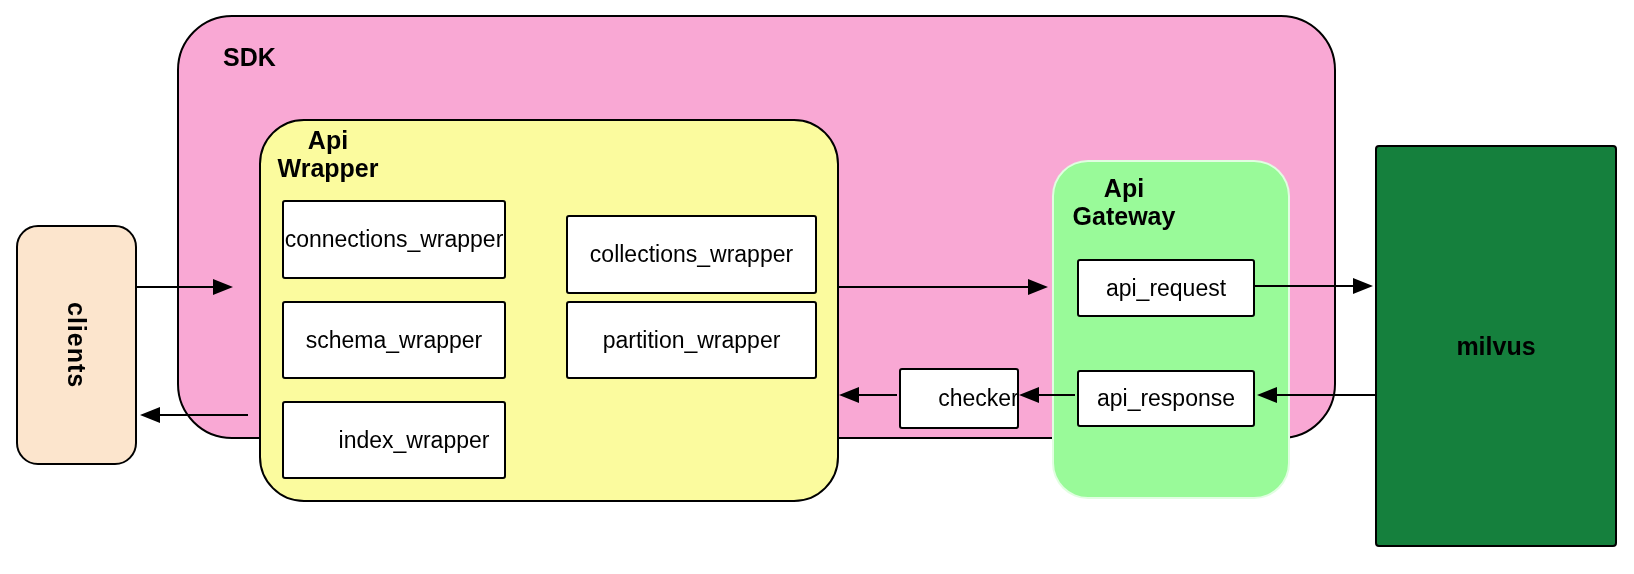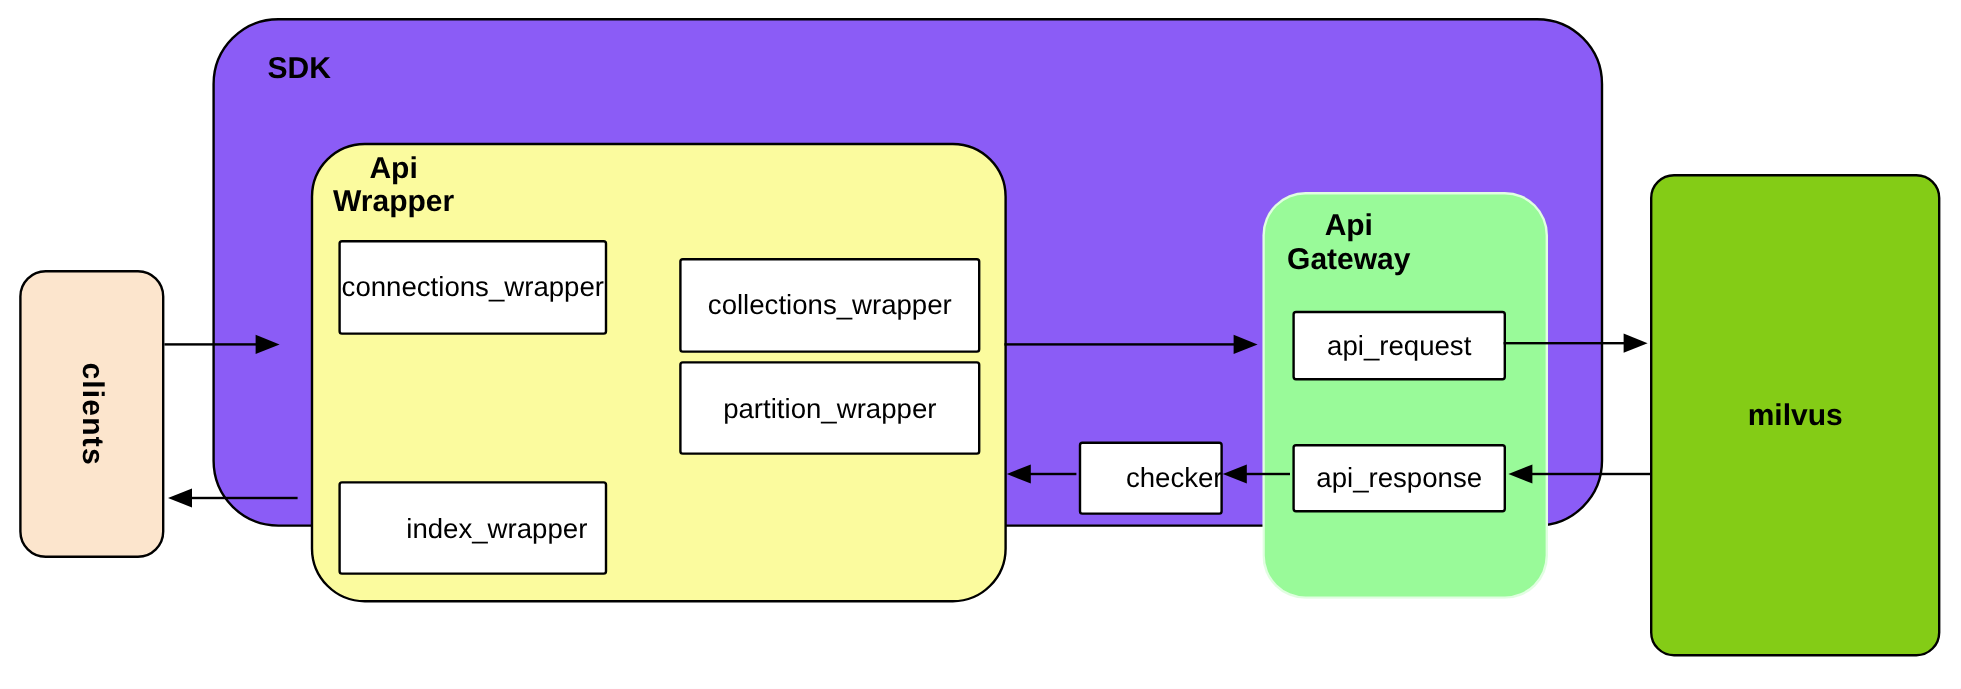--- a/index.html
+++ b/index.html
@@ -9,26 +9,26 @@
     width: 1634px;
     height: 574px;
     background: #ffffff;
     font-family: "Liberation Sans", sans-serif;
     color: #000;
     overflow: hidden;
   }
 
   
   .container { position: absolute; border: 2px solid #000; }
-  .sdk        { left: 177px; top: 15px;  width: 1159px; height: 424px; border-radius: 55px; background: #8b5cf6; }
+  .sdk        { left: 177px; top: 15px;  width: 1159px; height: 424px; border-radius: 55px; background: #f9a8d4; }
   .apiwrapper { left: 80px;  top: 102px; width: 580px;  height: 383px; border-radius: 45px; background: #FBFB9E; }
   .gateway    { left: 873px; top: 143px; width: 238px;  height: 339px; border-radius: 36px; background: #99FA99; border: 2px solid rgba(255,255,255,0.7); }
   .clients    { left: 16px;  top: 225px; width: 121px;  height: 240px; border-radius: 22px; background: #FCE5CD;
                 display: flex; align-items: center; justify-content: center; }
-  .milvus     { left: 1375px; top: 145px; width: 242px; height: 402px; border-radius: 20px; background: #84cc16;
+  .milvus     { left: 1375px; top: 145px; width: 242px; height: 402px; border-radius: 4px; background: #15803d;
                 display: flex; align-items: center; justify-content: center; }
 
   
   .biglabel { font-weight: bold; font-size: 25px; line-height: 28px; }
   .sdk-label { position: absolute; left: 44px; top: 26px; }
   .aw-label  { position: absolute; left: 2px; top: 5px; width: 130px; text-align: center; }
   .ag-label  { position: absolute; left: 0px; top: 12px; width: 140px; text-align: center; }
   .vtext {
     writing-mode: vertical-rl;
     text-orientation: sideways;
@@ -86,20 +86,21 @@
   <div class="container sdk">
     <div class="biglabel sdk-label">SDK</div>
 
     <div class="container apiwrapper">
       <div class="biglabel aw-label">
         <span style="display:block">Api</span>
         <span style="display:block">Wrapper</span>
       </div>
       <div class="node n-connections">connections_wrapper</div>
       <div class="node n-collections">collections_wrapper</div>
+      <div class="node n-schema">schema_wrapper</div>
       <div class="node n-partition">partition_wrapper</div>
       <div class="node n-index">index_wrapper</div>
     </div>
 
     <div class="node n-checker">checker</div>
 
     <div class="container gateway">
       <div class="biglabel ag-label">
         <span style="display:block">Api</span>
         <span style="display:block">Gateway</span>

